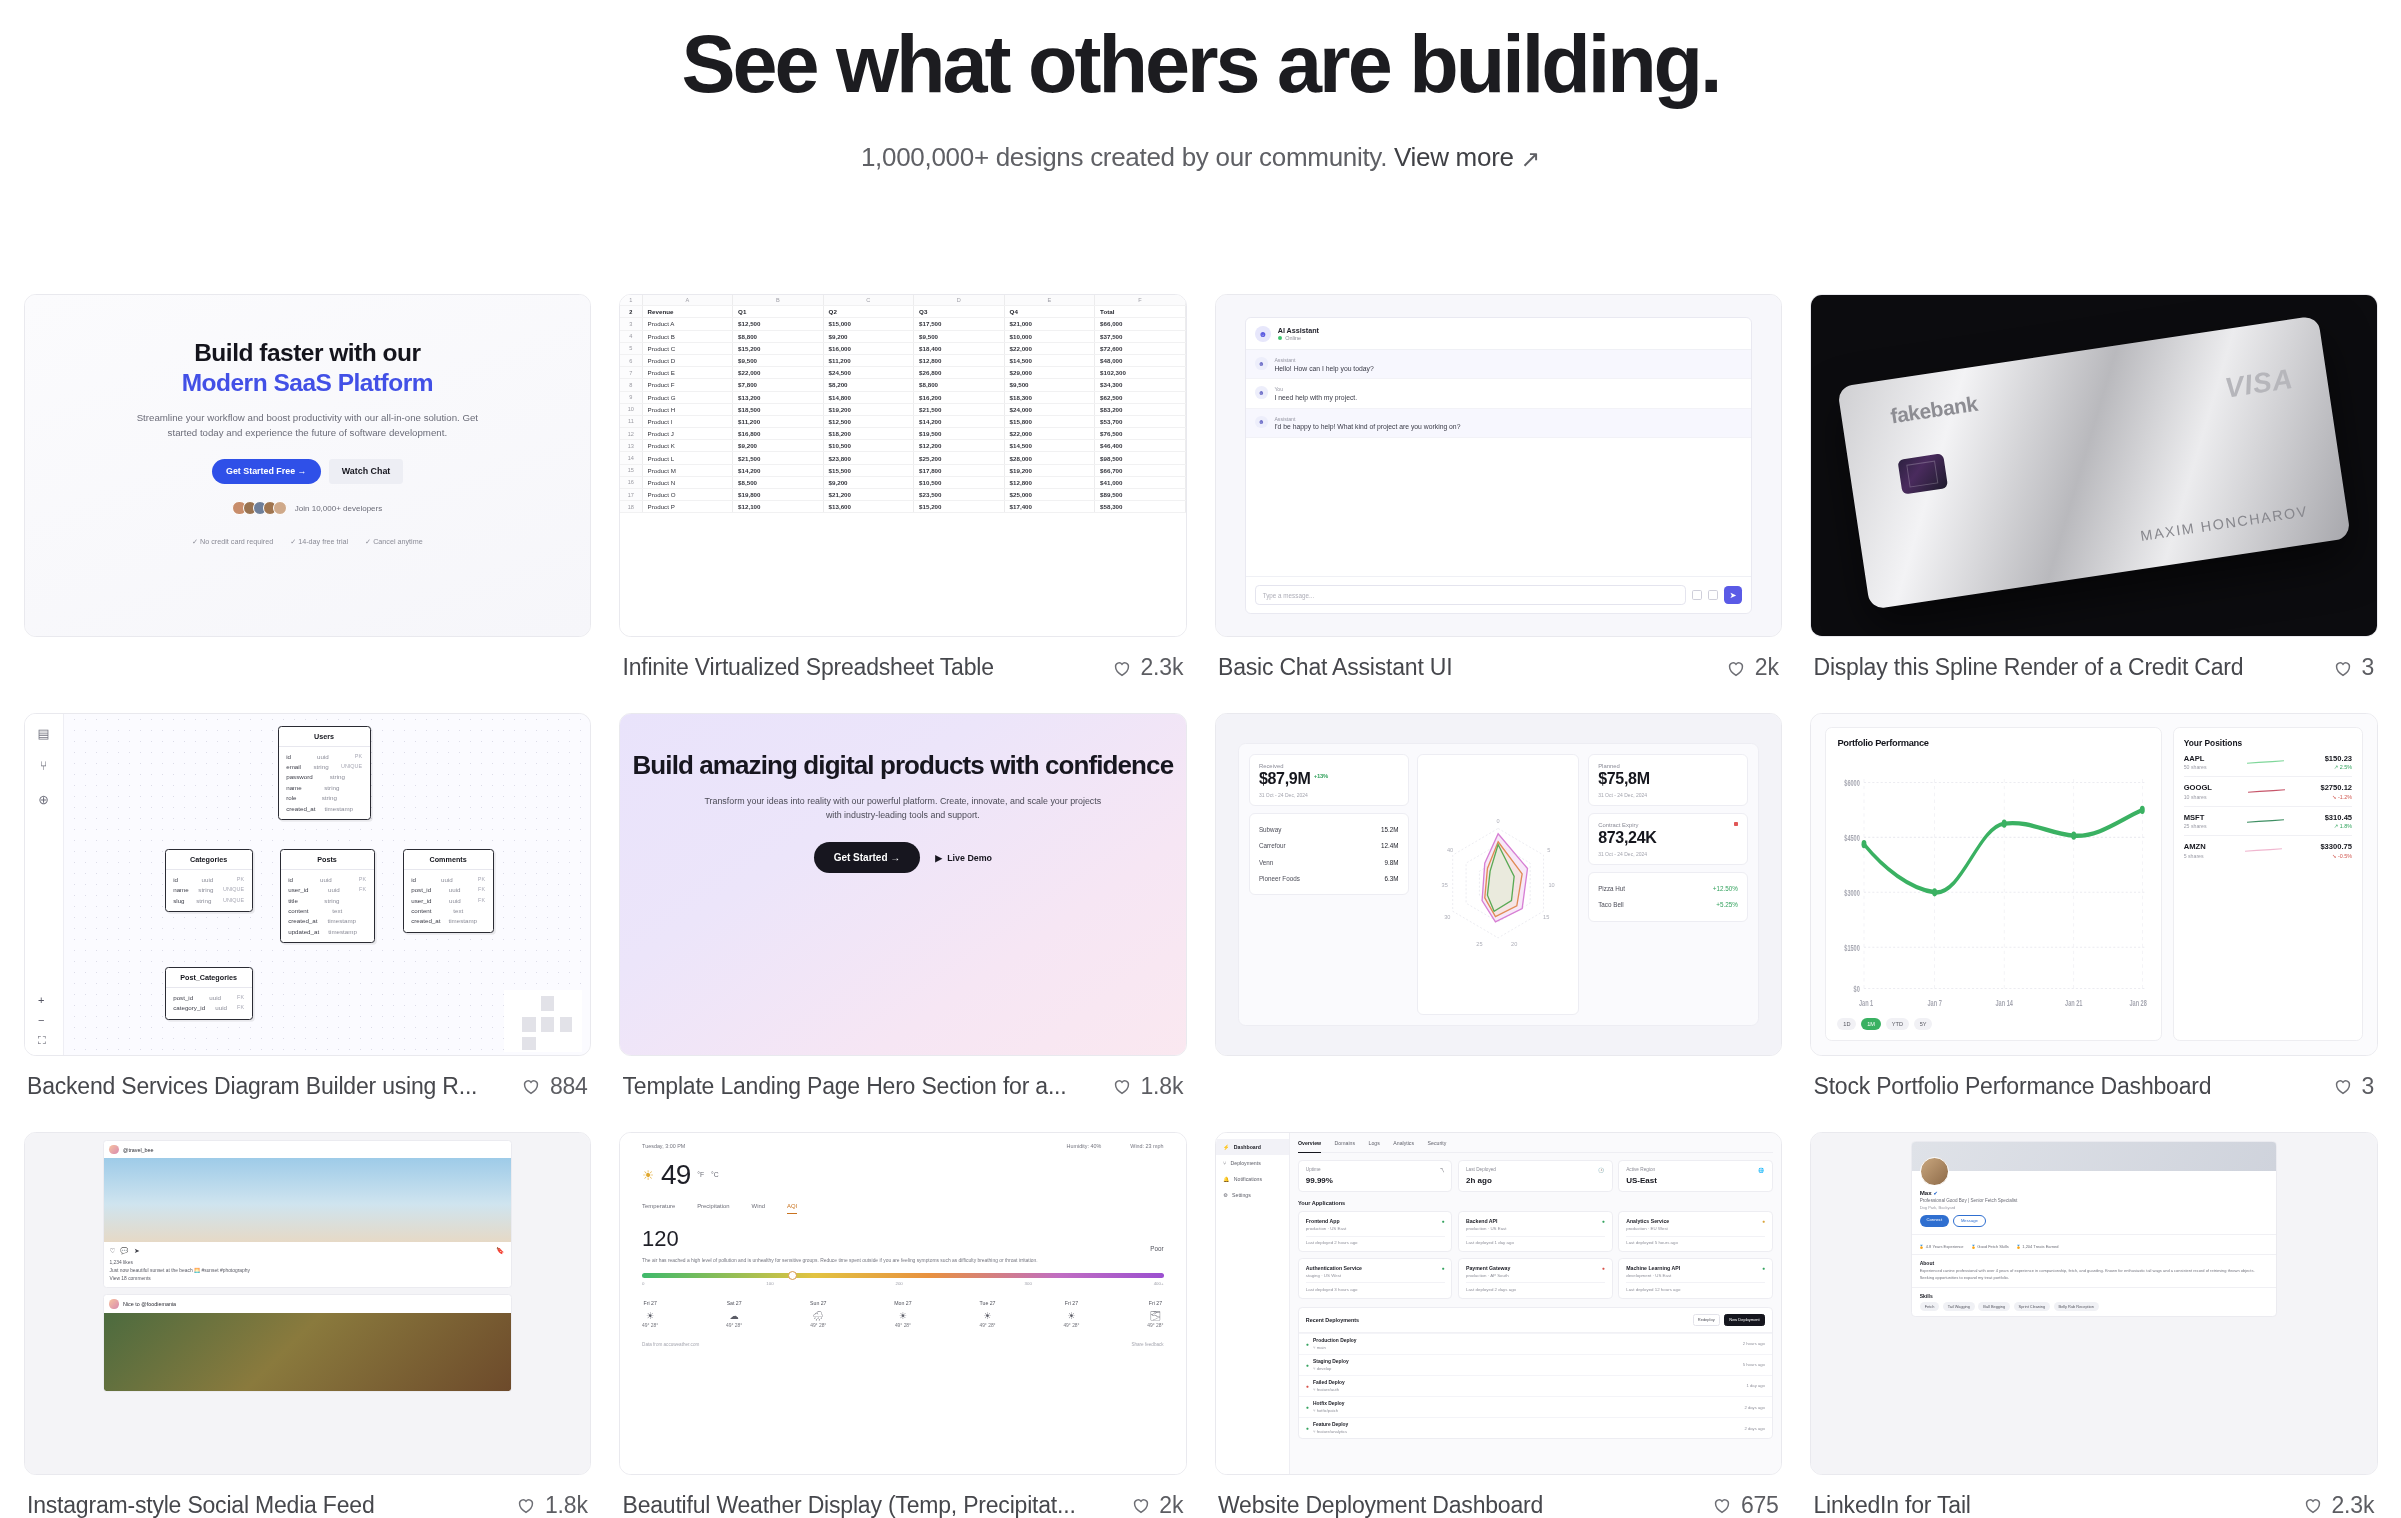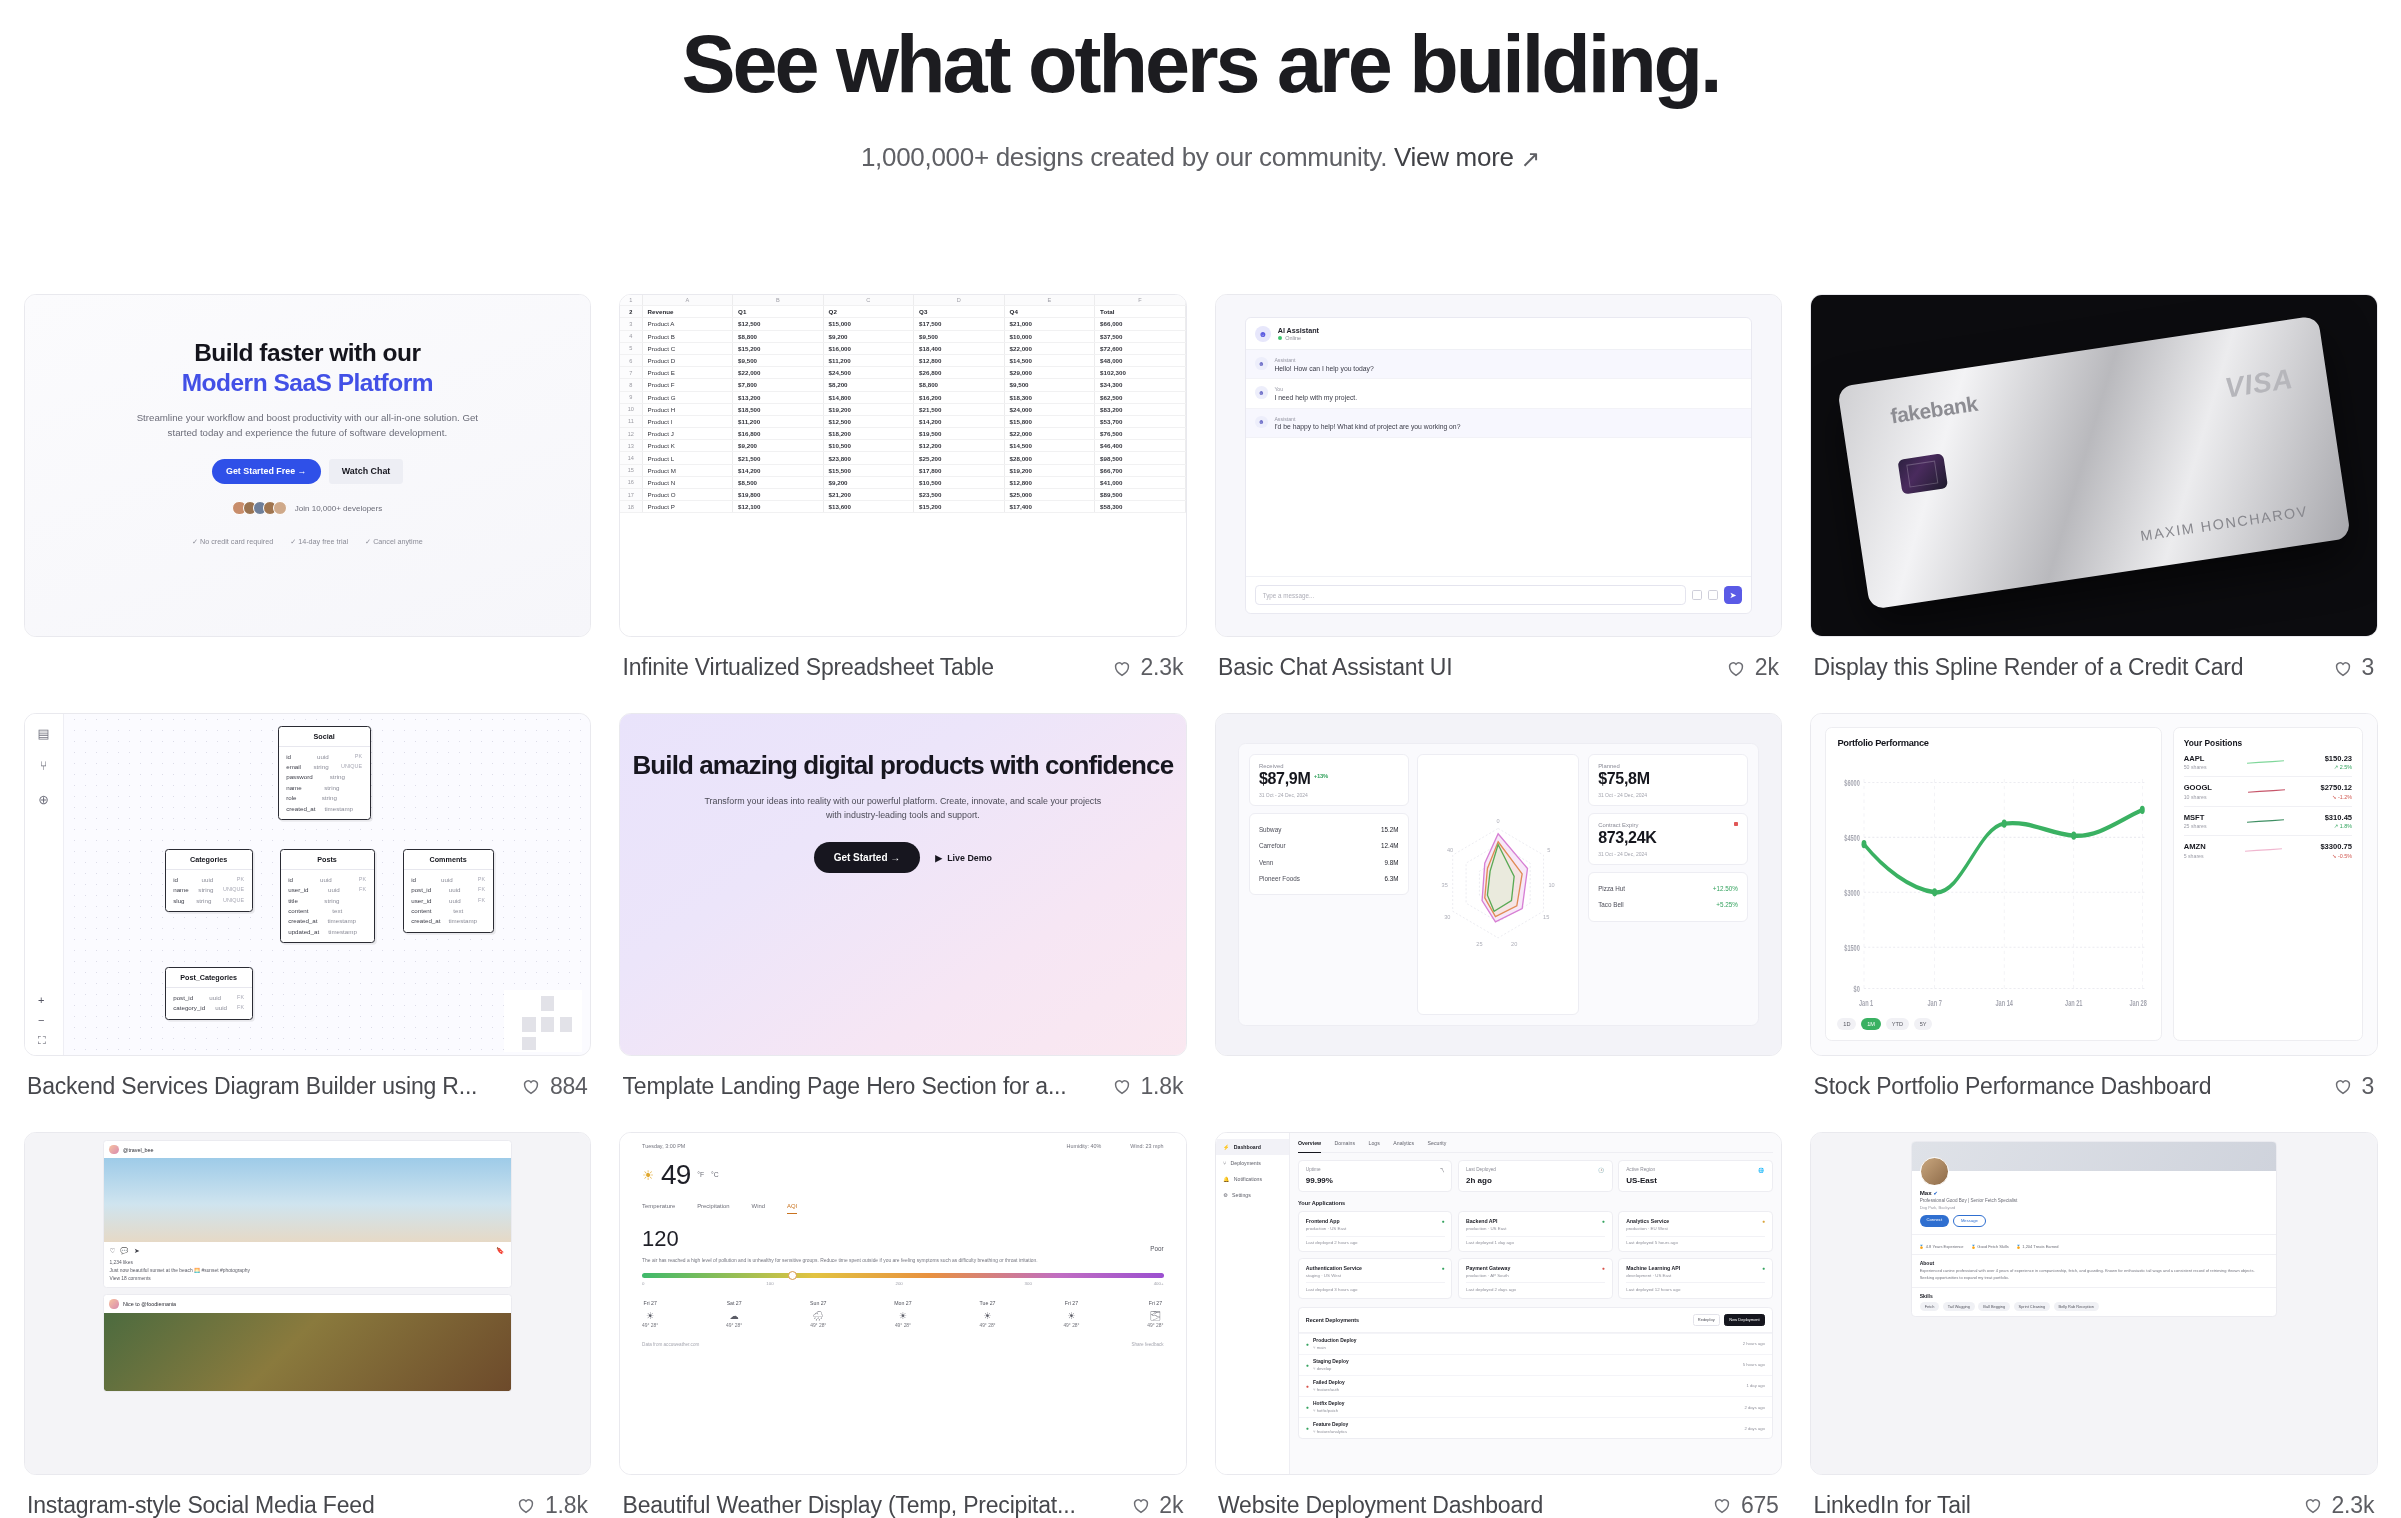--- a/index.html
+++ b/index.html
@@ -570,21 +570,21 @@
 
     <div class="card">
       <div class="thumb">
         <div class="er">
           <div class="er-rail">
             <span class="ri">▤</span>
             <span class="ri">⑂</span>
             <span class="ri">⊕</span>
           </div>
           <div class="tbl" id="er-users" style="left:253px; top:11.8px;  width:93px;">
-              <h4>Social</h4>
+              <h4>Users</h4>
               <ul>
                 <li class="f">
                   <span>id</span>
                   <span class="ty">uuid</span>
                   <span class="kk">PK</span>
                 </li>
                 <li class="f">
                   <span>email</span>
                   <span class="ty">string</span>
                   <span class="kk">UNIQUE</span>

